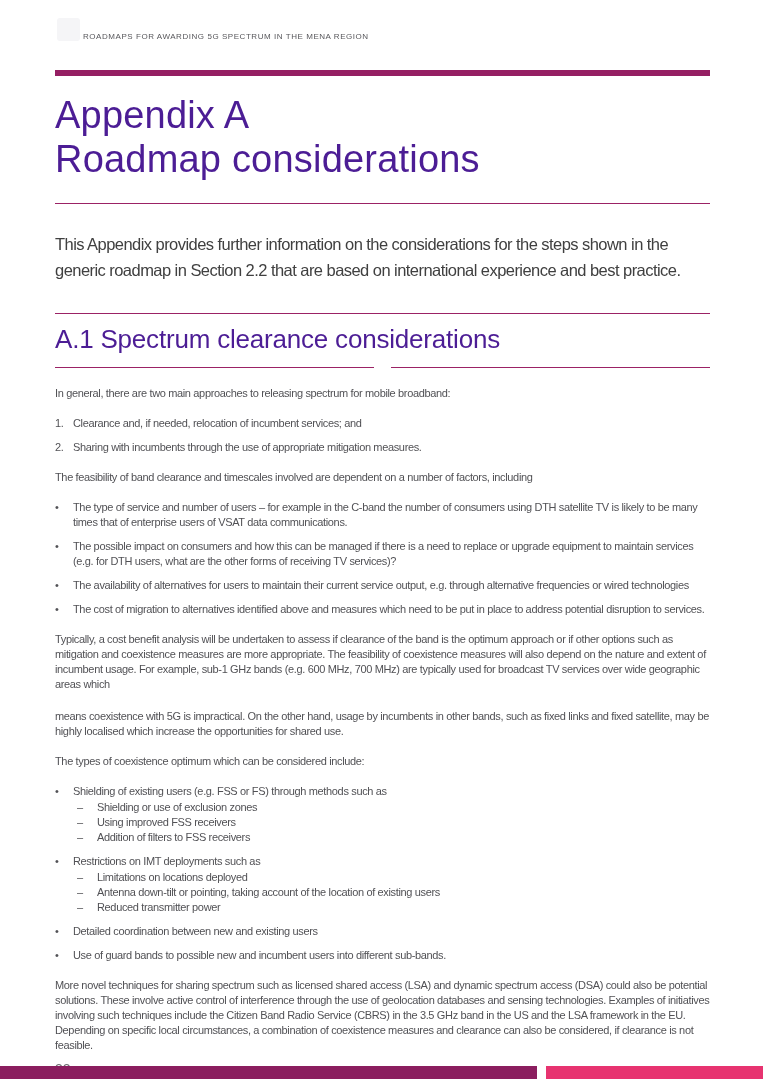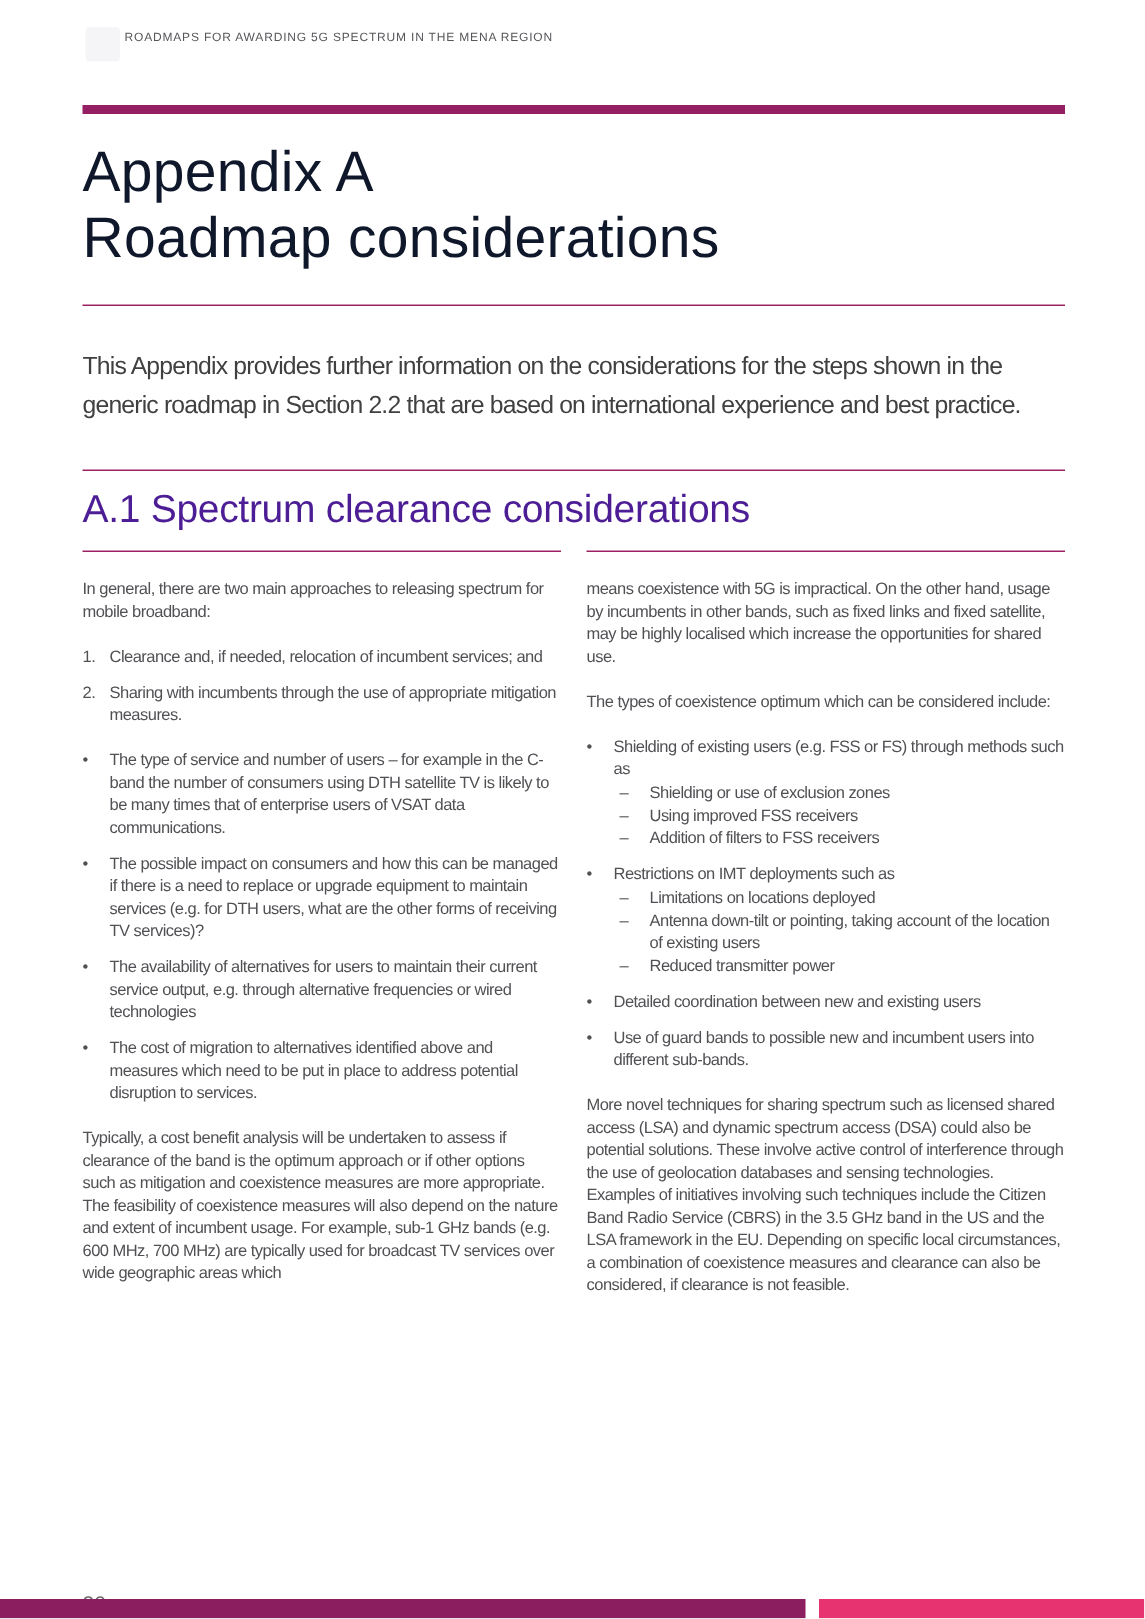--- a/index.html
+++ b/index.html
@@ -10,40 +10,40 @@
     background:#ffffff;
     font-family:"Liberation Sans", sans-serif;
     color:#515155;
     overflow:hidden;
   }
   .content { padding:0 53px 0 55px; }
 
   
   .runhead {
     position:relative;
-    padding-top:20px;
+    padding-top:32px;
     height:70px;
   }
   .head-mark {
     position:absolute; left:2px; top:18px;
     width:23px; height:23px;
     background:#f5f5f7; border-radius:3px;
   }
   .runhead-text {
     position:relative;
     margin-left:28px;
     font-size:8px; letter-spacing:0.55px;
     color:#57575b;
   }
 
   
   .title-rule-thick { height:6px; background:#951f63; width:655px; }
   .doc-title {
     margin-top:17px;
-    color:#0f172a;
+    color:#4c1d95;
     font-size:38px; line-height:44px;
     font-weight:300;
     letter-spacing:0.2px;
   }
   .title-rule-thin { margin-top:22px; height:1px; background:#9b2265; width:655px; }
 
   .intro {
     margin-top:27px;
     width:655px;
     color:#404040;
@@ -63,20 +63,21 @@
   .col-rules { margin-top:12px; width:655px; display:flex; gap:17px; }
   .col-rules div { height:1px; background:#9b2265; flex:1; }
 
   .columns {
     margin-top:18px;
     width:655px;
     display:flex; gap:17px;
     font-size:11px; line-height:15px;
     letter-spacing:-0.35px;
     color:#515155;
+    flex-direction:column;
   }
   .col { flex:1; min-width:0; }
   .col p { margin-bottom:15px; }
   .col p:last-child { margin-bottom:0; }
 
   .li { display:flex; margin-bottom:9px; }
   .li .marker { flex:none; width:18px; }
   .li .li-text { flex:1; }
   .list { margin-bottom:15px; }
 
@@ -136,20 +137,21 @@
           <div class="li">
             <span class="marker">1.</span>
             <span class="li-text">Clearance and, if needed, relocation of incumbent services; and</span>
           </div>
           <div class="li">
             <span class="marker">2.</span>
             <span class="li-text">Sharing with incumbents through the use of appropriate mitigation measures.</span>
           </div>
         </div>
 
+        <p>The feasibility of band clearance and timescales involved are dependent on a number of factors, including</p>
 
         <div class="list">
           <div class="li">
             <span class="marker">•</span>
             <span class="li-text">The type of service and number of users – for example in the C-band the number of consumers using DTH satellite TV is likely to be many times that of enterprise users of VSAT data communications.</span>
           </div>
           <div class="li">
             <span class="marker">•</span>
             <span class="li-text">The possible impact on consumers and how this can be managed if there is a need to replace or upgrade equipment to maintain services (e.g. for DTH users, what are the other forms of receiving TV services)?</span>
           </div>

